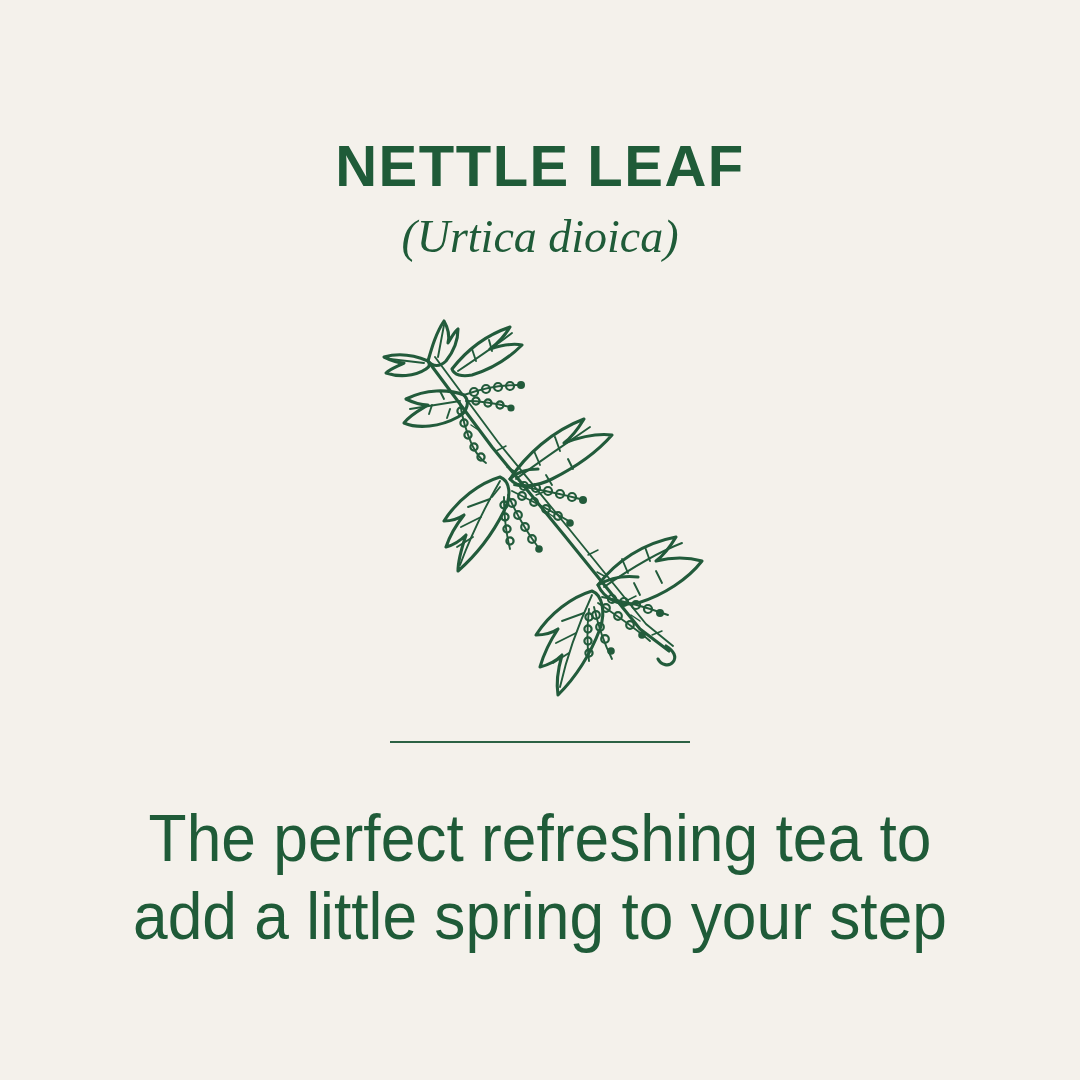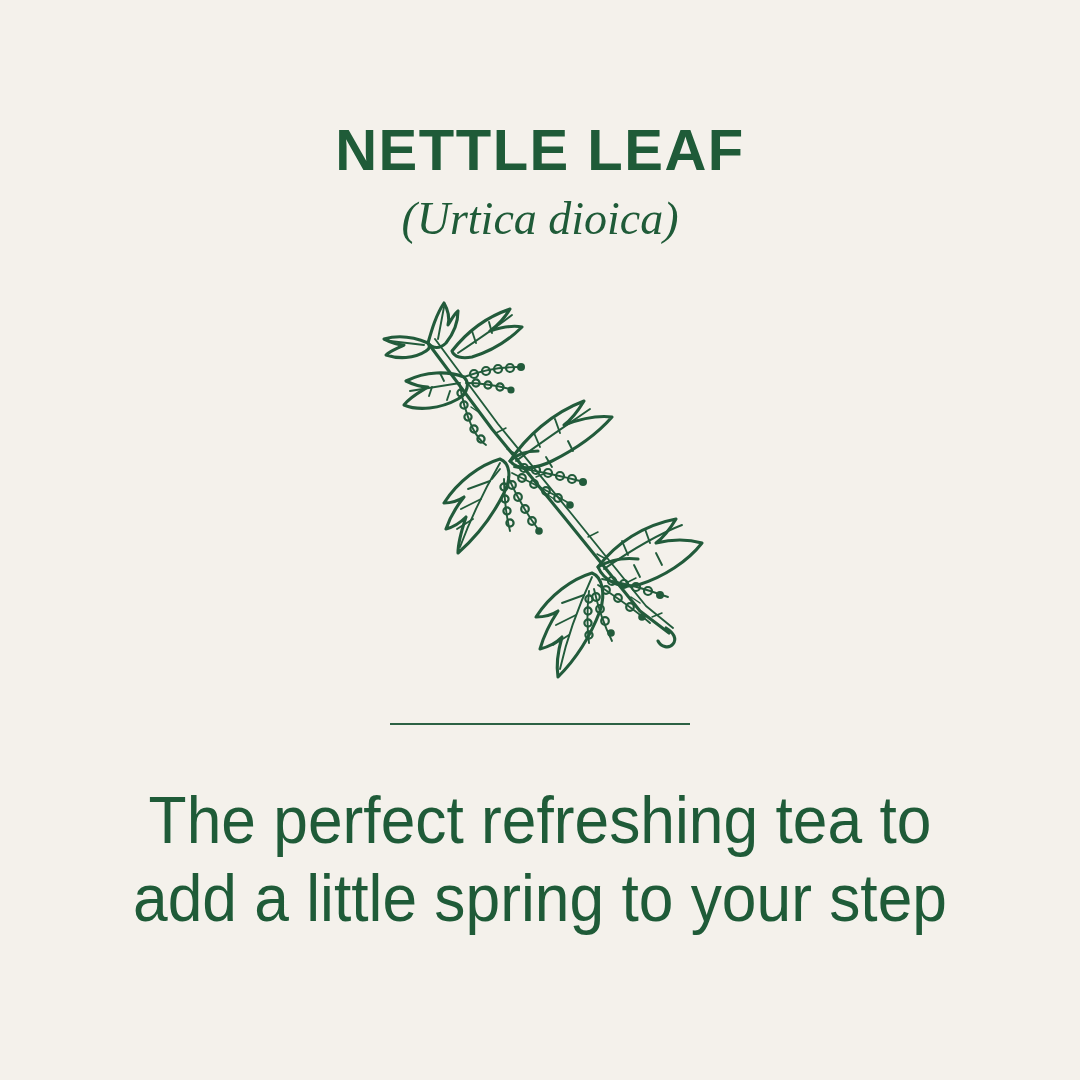--- a/index.html
+++ b/index.html
@@ -30,21 +30,21 @@
     text-align: center;
     margin-top: 120px;
   }
   .common-name {
     font-family: "Liberation Sans", sans-serif;
     font-weight: bold;
     font-size: 58px;
     letter-spacing: 1.5px;
     color: #1F5B38;
     line-height: 1.04;
-    margin: 0;
+    margin: 16px;
   }
   .botanical-name {
     font-family: "Liberation Serif", "DejaVu Serif", serif;
     font-style: italic;
     font-weight: normal;
     font-size: 46px;
     color: #1F5B38;
     line-height: 1.1;
     margin: 14px 12px 0 0;
     padding-left: 12px;

